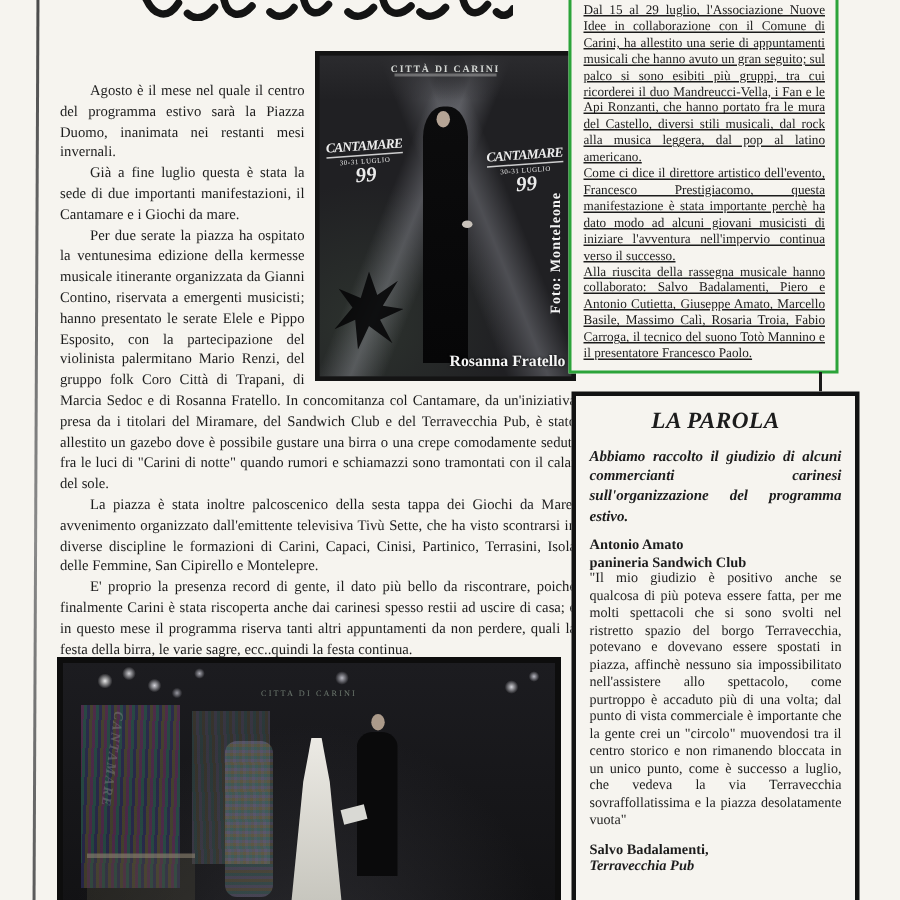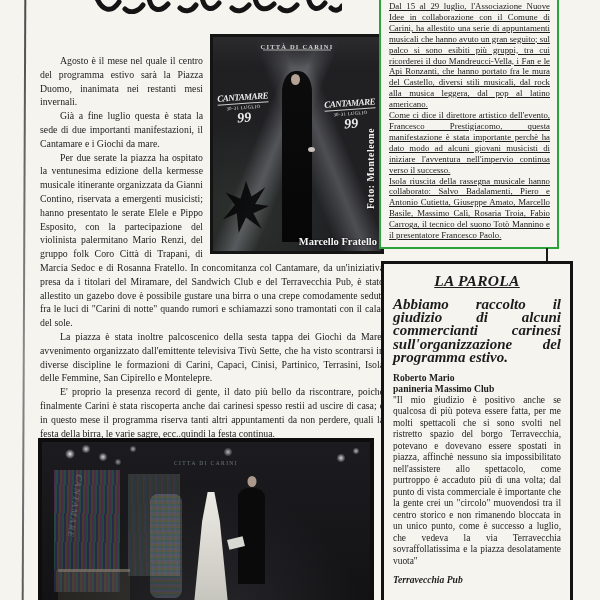--- a/index.html
+++ b/index.html
@@ -48,23 +48,23 @@
   
   .green-box{position:absolute;box-sizing:border-box;left:379px;top:-8px;width:180px;height:257px;
         border:2.5px solid #2ba339;padding:7px 7px 4px 8px;background:#f6f4ef;
         font-size:8.8px;line-height:10.9px;text-align:justify;}
   .green-box p{margin:0;text-decoration:underline;}
   .box-tick{position:absolute;left:546px;top:248px;width:2px;height:13px;background:#1b1b1b;}
   
   .bbox{position:absolute;box-sizing:border-box;left:381px;top:261px;width:192px;height:346px;
         border:3px solid #121212;padding:8px 9px 4px 9px;background:#f6f4ef;}
   .bbox-title{margin:0;text-align:center;font-style:italic;font-weight:bold;
-        font-size:15.5px;line-height:18.5px;letter-spacing:.3px;text-decoration:underline;}
+        font-size:15.5px;line-height:18.5px;letter-spacing:.3px;}
   .bbox-intro{margin:7px 0 6px;font-style:italic;font-weight:bold;
-        font-size:15px;line-height:13.4px;text-align:justify;}
+        font-size:10px;line-height:13.4px;text-align:justify;}
   .entry{margin-top:7px;}
   .entry-name{font-weight:bold;font-size:9.6px;line-height:11.5px;}
   .entry-biz{font-weight:bold;font-size:9.6px;line-height:11.5px;}
   .entry-biz.it{font-style:italic;}
   .entry-quote{margin:0;font-size:9.4px;line-height:11.5px;text-align:justify;}
   
   .photo2{position:absolute;box-sizing:border-box;left:38px;top:438px;width:336px;height:170px;
         border:4px solid #0d0d0d;overflow:hidden;
         background-image:
           radial-gradient(circle 3.5px at 28px 12px, rgba(242,242,242,.95), rgba(0,0,0,0) 5px),
@@ -132,51 +132,52 @@
         <div class="logo-name">CANTAMARE</div>
         <div class="logo-dates">30-31 LUGLIO</div>
         <div class="logo-year">99</div>
       </div>
       <div class="logo logo-right">
         <div class="logo-name">CANTAMARE</div>
         <div class="logo-dates">30-31 LUGLIO</div>
         <div class="logo-year">99</div>
       </div>
       <div class="p1-credit">Foto: Monteleone</div>
-      <div class="p1-caption">Marcello Fratello</div>
+      <div class="p1-caption">Rosanna Fratello</div>
     </div>
 
     <p class="art-p">Agosto è il mese nel quale il centro del programma estivo sarà la Piazza Duomo, inanimata nei restanti mesi invernali.</p>
     <p class="art-p">Già a fine luglio questa è stata la sede di due importanti manifestazioni, il Cantamare e i Giochi da mare.</p>
     <p class="art-p">Per due serate la piazza ha ospitato la ventunesima edizione della kermesse musicale itinerante organizzata da Gianni Contino, riservata a emergenti musicisti; hanno presentato le serate Elele e Pippo Esposito, con la partecipazione del violinista palermitano Mario Renzi, del gruppo folk Coro Città di Trapani, di Marcia Sedoc e di Rosanna Fratello. In concomitanza col Cantamare, da un'iniziativa presa da i titolari del Miramare, del Sandwich Club e del Terravecchia Pub, è stato allestito un gazebo dove è possibile gustare una birra o una crepe comodamente seduti fra le luci di "Carini di notte" quando rumori e schiamazzi sono tramontati con il calar del sole.</p>
     <p class="art-p">La piazza è stata inoltre palcoscenico della sesta tappa dei Giochi da Mare, avvenimento organizzato dall'emittente televisiva Tivù Sette, che ha visto scontrarsi in diverse discipline le formazioni di Carini, Capaci, Cinisi, Partinico, Terrasini, Isola delle Femmine, San Cipirello e Montelepre.</p>
     <p class="art-p">E' proprio la presenza record di gente, il dato più bello da riscontrare, poichè finalmente Carini è stata riscoperta anche dai carinesi spesso restii ad uscire di casa; e in questo mese il programma riserva tanti altri appuntamenti da non perdere, quali la festa della birra, le varie sagre, ecc..quindi la festa continua.</p>
   </div>
 
   <div class="green-box">
     <p>Dal 15 al 29 luglio, l'Associazione Nuove Idee in collaborazione con il Comune di Carini, ha allestito una serie di appuntamenti musicali che hanno avuto un gran seguito; sul palco si sono esibiti più gruppi, tra cui ricorderei il duo Mandreucci-Vella, i Fan e le Api Ronzanti, che hanno portato fra le mura del Castello, diversi stili musicali, dal rock alla musica leggera, dal pop al latino americano.</p>
     <p>Come ci dice il direttore artistico dell'evento, Francesco Prestigiacomo, questa manifestazione è stata importante perchè ha dato modo ad alcuni giovani musicisti di iniziare l'avventura nell'impervio continua verso il successo.</p>
-    <p>Isola riuscita della rassegna musicale hanno collaborato: Salvo Badalamenti, Piero e Antonio Cutietta, Giuseppe Amato, Marcello Basile, Massimo Calì, Rosaria Troia, Fabio Carroga, il tecnico del suono Totò Mannino e il presentatore Francesco Paolo.</p>
+    <p>Alla riuscita della rassegna musicale hanno collaborato: Salvo Badalamenti, Piero e Antonio Cutietta, Giuseppe Amato, Marcello Basile, Massimo Calì, Rosaria Troia, Fabio Carroga, il tecnico del suono Totò Mannino e il presentatore Francesco Paolo.</p>
   </div>
 
   <div class="box-tick"></div>
 
   <div class="bbox">
     <h2 class="bbox-title">
       <span>LA PAROLA</span><br>
     </h2>
     <p class="bbox-intro">Abbiamo raccolto il giudizio di alcuni commercianti carinesi sull'organizzazione del programma estivo.</p>
 
     <div class="entry">
-      <div class="entry-name">Roberto Mario</div>
-      <div class="entry-biz">panineria Massimo Club</div>
+      <div class="entry-name">Antonio Amato</div>
+      <div class="entry-biz">panineria Sandwich Club</div>
       <p class="entry-quote">"Il mio giudizio è positivo anche se qualcosa di più poteva essere fatta, per me molti spettacoli che si sono svolti nel ristretto spazio del borgo Terravecchia, potevano e dovevano essere spostati in piazza, affinchè nessuno sia impossibilitato nell'assistere allo spettacolo, come purtroppo è accaduto più di una volta; dal punto di vista commerciale è importante che la gente crei un "circolo" muovendosi tra il centro storico e non rimanendo bloccata in un unico punto, come è successo a luglio, che vedeva la via Terravecchia sovraffollatissima e la piazza desolatamente vuota"</p>
     </div>
 
     <div class="entry">
+      <div class="entry-name">Salvo Badalamenti,</div>
       <div class="entry-biz it">Terravecchia Pub</div>
 
     </div>
   </div>
 
   <div class="photo2">
     <div class="p2-banner">
       <span>CANTAMARE</span>
     </div>
     <div class="p2-panel2"></div>

